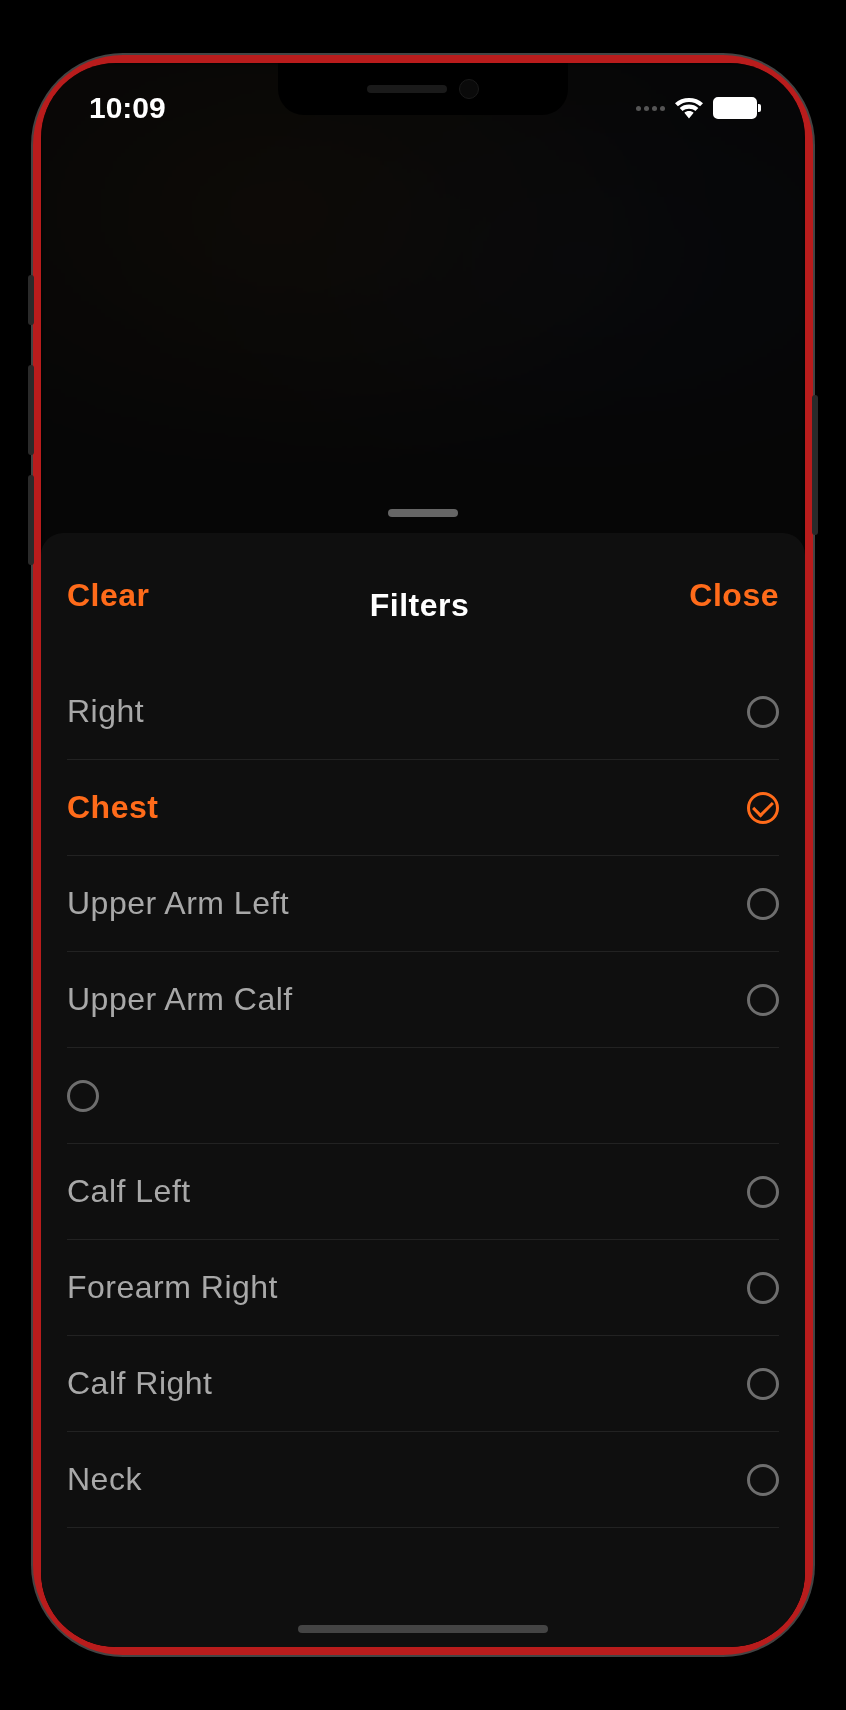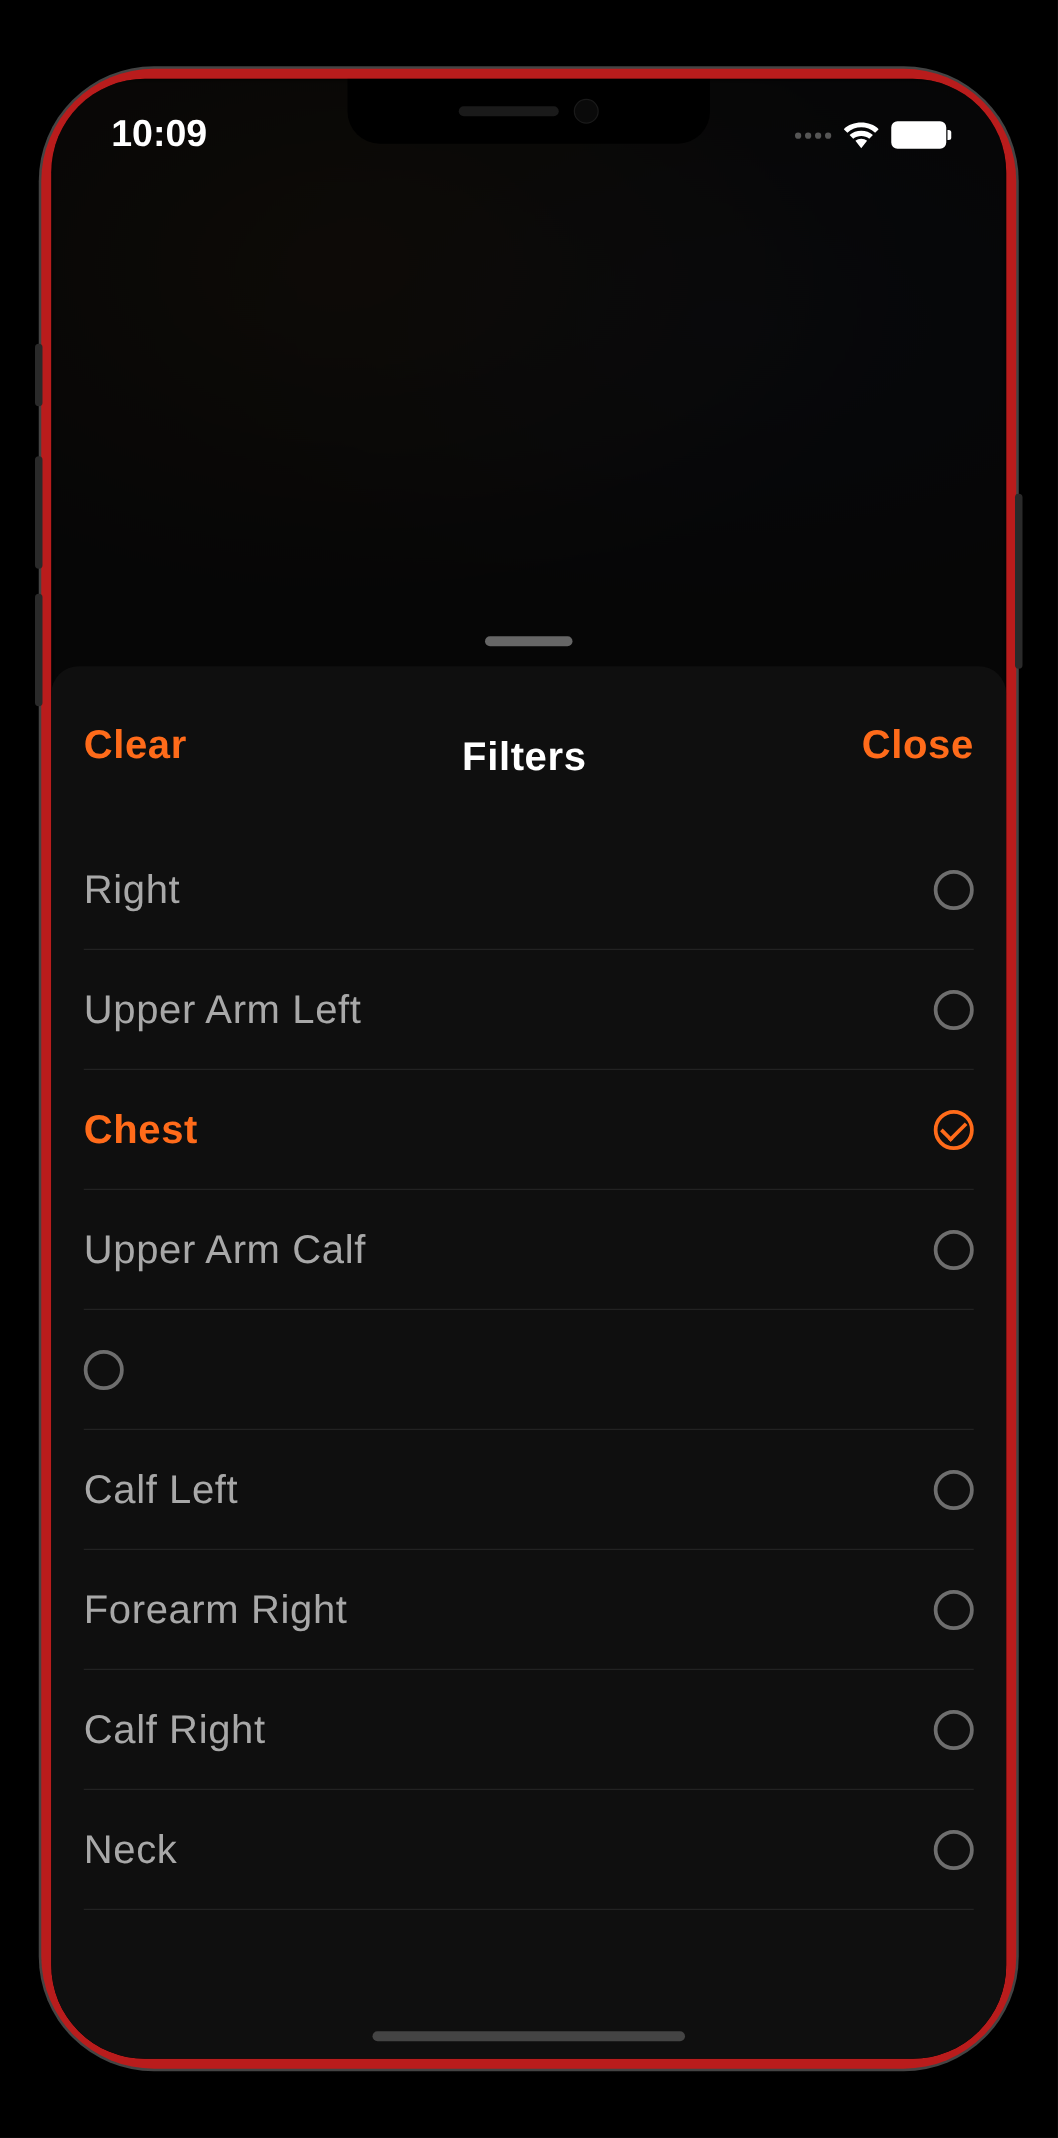--- a/index.html
+++ b/index.html
@@ -297,26 +297,26 @@
         <button class="sheet-btn">Clear</button>
         <div class="sheet-title">Filters</div>
         <button class="sheet-btn">Close</button>
       </div>
 
       <div class="filter-list">
         <div class="filter-row">
           <span class="filter-label">Right</span>
           <span class="radio"></span>
         </div>
-        <div class="filter-row">
-          <span class="filter-label">Upper Arm Left</span>
-          <span class="radio"></span>
-        </div>
         <div class="filter-row selected">
           <span class="filter-label">Chest</span>
+          <span class="radio"></span>
+        </div>
+        <div class="filter-row">
+          <span class="filter-label">Upper Arm Left</span>
           <span class="radio"></span>
         </div>
         <div class="filter-row">
           <span class="filter-label">Upper Arm Calf</span>
           <span class="radio"></span>
         </div>
         <div class="filter-row">
           <span class="radio"></span>
         </div>
         <div class="filter-row">

